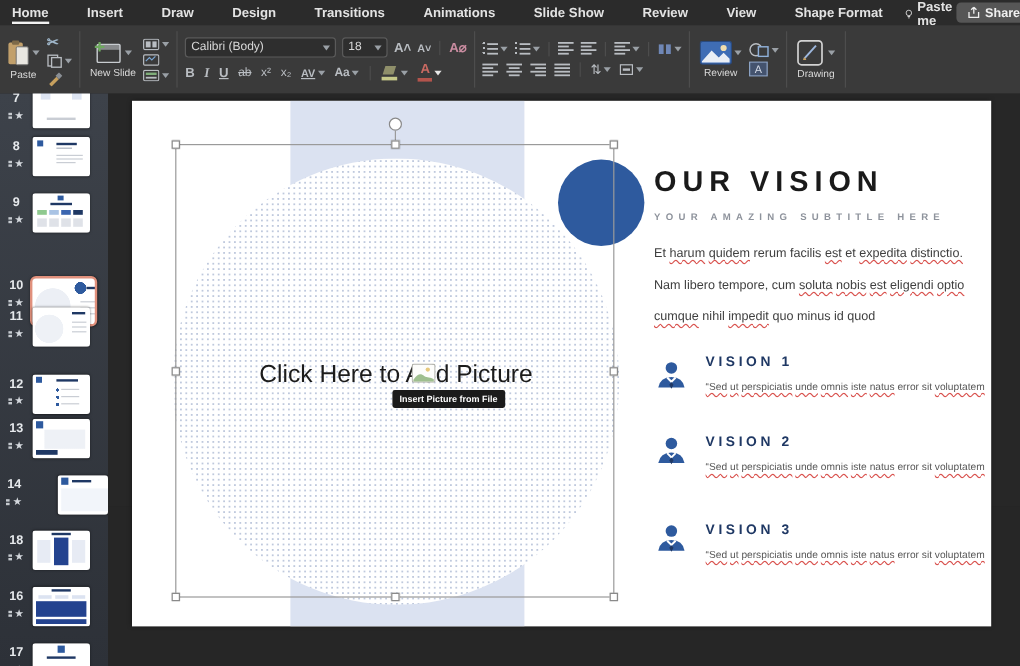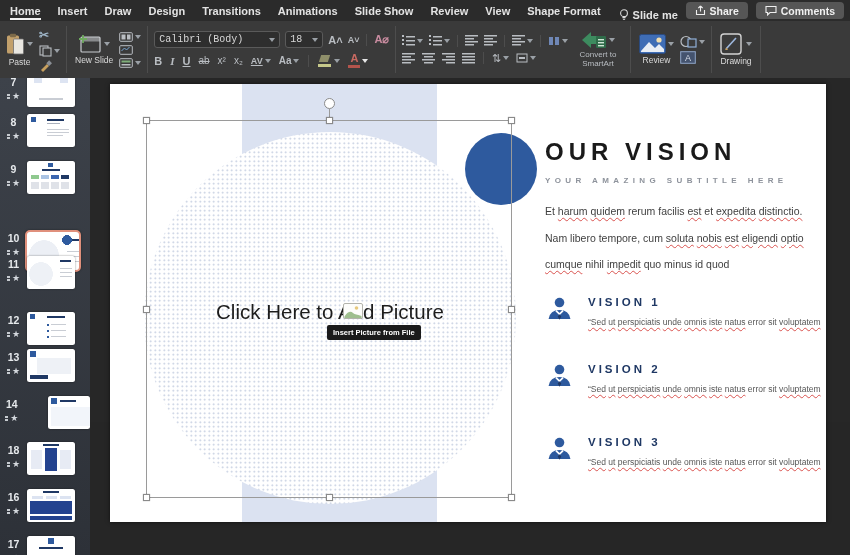--- a/index.html
+++ b/index.html
@@ -3,21 +3,21 @@
 <meta charset="utf-8">
 <style>
   * { margin:0; padding:0; box-sizing:border-box; }
   html,body { background:#1e1e1e; }
   body { font-family:"Liberation Sans", sans-serif; }
   .app { position:relative; width:850px; height:555px; overflow:hidden; background:#262626; }
 
   
   .menubar { position:absolute; left:0; top:0; width:850px; height:21px; background:#2b2b2b;
              display:flex; align-items:center; }
-  .tabs { display:flex; align-items:flex-end; gap:17px; padding-left:10px; height:100%; }
+  .tabs { display:flex; align-items:flex-start; gap:32px; padding-left:10px; height:100%; }
   .tab { color:#e3e3e3; font-size:11px; font-weight:700; height:100%; display:flex; align-items:center;
          position:relative; cursor:default; white-space:nowrap; }
   .tab.active::after { content:""; position:absolute; left:0; right:0; bottom:1px; height:2px; background:#f2f2f2; }
   .tellme { display:flex; align-items:center; gap:4px; color:#e3e3e3; font-size:11px; font-weight:700; }
   .menu-right { margin-left:auto; display:flex; align-items:center; gap:8px; padding-right:6px; }
   .topbtn { display:flex; align-items:center; gap:4px; background:#565656; border:none; border-radius:4px;
             color:#f0f0f0; font-size:10.5px; font-weight:700; padding:2px 9px; height:17px; font-family:inherit; }
 
   
   .ribbon { position:absolute; left:0; top:21px; width:850px; height:57px; background:#3a3a3a;
@@ -26,21 +26,21 @@
   .grp { display:flex; align-items:center; gap:4px; padding:2px 2px; }
   .bigbtn { display:flex; flex-direction:column; align-items:center; justify-content:center; gap:2px;
             font-size:8.5px; color:#dadada; text-align:center; line-height:1.05; padding:1px 2px; }
   .chv { width:0; height:0; border-left:3px solid transparent; border-right:3px solid transparent;
          border-top:4px solid #9aa0a6; display:inline-block; flex:0 0 auto; }
   .col2 { display:flex; flex-direction:column; justify-content:center; gap:3px; }
   .mini { display:flex; align-items:center; gap:2px; }
   .rows2 { display:flex; flex-direction:column; justify-content:center; gap:5px; }
   .rowline { display:flex; align-items:center; gap:5px; }
   .field { background:#2e2e2e; border:1px solid #5a5a5a; border-radius:3px; color:#d8d8d8;
-           font-size:10px; padding:1px 4px; display:flex; align-items:center; gap:4px; height:17px;font-family:Liberation Mono, monospace; }
+           font-size:10px; padding:1px 4px; display:flex; align-items:center; gap:4px; height:17px; }
   .glyph { font-size:11px; color:#b9bdc2; font-weight:700; }
   .gl-i { font-style:italic; font-family:"Liberation Serif", serif; }
   .gl-u { text-decoration:underline; }
   .gl-s { text-decoration:line-through; font-weight:400; font-size:10px;text-align:right; }
   .lines-ic { width:13px; height:11px; background-repeat:no-repeat;
     background-image:linear-gradient(#b9bdc2,#b9bdc2),linear-gradient(#b9bdc2,#b9bdc2),linear-gradient(#b9bdc2,#b9bdc2),linear-gradient(#b9bdc2,#b9bdc2);
     background-size:13px 1.5px,9px 1.5px,13px 1.5px,9px 1.5px;
     background-position:0 0,0 3px,0 6px,0 9px; }
   .bullets-ic { width:13px; height:11px; background-repeat:no-repeat;
     background-image:radial-gradient(circle 1px at 1px 1px,#b9bdc2 99%,transparent),radial-gradient(circle 1px at 1px 1px,#b9bdc2 99%,transparent),radial-gradient(circle 1px at 1px 1px,#b9bdc2 99%,transparent),
@@ -146,21 +146,21 @@
         <div class="tab">View</div>
         <div class="tab">Shape Format</div>
       </div>
     <div class="tabs" style="padding-left:18px;">
       <span class="tellme">
         <svg width="10" height="12" viewBox="0 0 10 12">
             <circle cx="5" cy="4.2" r="3.4" fill="none" stroke="#d8d8d8" stroke-width="1.1"></circle>
             <rect x="3.4" y="8" width="3.2" height="1.2" fill="#d8d8d8"></rect>
             <rect x="3.9" y="9.8" width="2.2" height="1" fill="#d8d8d8"></rect>
           </svg>
-        <span>Slide me</span>
+        <span>Paste me</span>
       </span>
     </div>
     <div class="menu-right">
       <button class="topbtn">
         <svg width="11" height="11" viewBox="0 0 11 11">
             <path d="M1.5 5 v4.5 h8 V5" fill="none" stroke="#efefef" stroke-width="1.1"></path>
             <path d="M5.5 6.5 V1 M5.5 1 L3.3 3.2 M5.5 1 L7.7 3.2" fill="none" stroke="#efefef" stroke-width="1.1"></path>
           </svg>
         <span>Share</span>
       </button>
@@ -329,33 +329,20 @@
             </span>
           <span class="mini">
             <svg width="12" height="10" viewBox="0 0 12 10">
                 <rect x="1" y="1" width="10" height="8" fill="none" stroke="#b9bdc2"></rect>
                 <rect x="3" y="4" width="6" height="2" fill="#b9bdc2"></rect>
               </svg>
             <span class="chv"></span>
           </span>
         </div>
       </div>
-      <div class="bigbtn" style="width:52px;">
-        <span class="mini">
-          <svg width="26" height="18" viewBox="0 0 26 18">
-              <path d="M1 9 L10 1 v4 h8 v8 h-8 v4 Z" fill="#3d8b5f"></path>
-              <rect x="15" y="5" width="10" height="12" rx="1" fill="#2f6b49"></rect>
-              <rect x="17" y="8" width="6" height="1.4" fill="#cfe6d6"></rect>
-              <rect x="17" y="11" width="6" height="1.4" fill="#cfe6d6"></rect>
-              <rect x="17" y="14" width="6" height="1.4" fill="#cfe6d6"></rect>
-            </svg>
-          <span class="chv"></span>
-        </span>
-        <span style="font-size:8px;color:#b9bdc2;">Convert to SmartArt</span>
-      </div>
     </div>
 
     <div class="sep"></div>
 
     <div class="grp">
       <div class="bigbtn">
         <span class="mini">
           <svg width="27" height="20" viewBox="0 0 27 20">
               <rect x="0.5" y="0.5" width="26" height="19" rx="2" fill="#3f6db5" stroke="#2a4a7e"></rect>
               <circle cx="20" cy="6" r="2.6" fill="#f0ddae"></circle>
@@ -487,21 +474,21 @@
       <div class="bluecircle"></div>
 
       <div class="titleblock">
         <div class="slide-title">OUR VISION</div>
         <div class="slide-subtitle">YOUR AMAZING SUBTITLE HERE</div>
       </div>
 
       <div class="bodytext">Et <span class="sp">harum</span> <span class="sp">quidem</span> rerum facilis <span class="sp">est</span> et <span class="sp">expedita</span> <span class="sp">distinctio.</span> Nam libero tempore, cum <span class="sp">soluta</span> <span class="sp">nobis</span> <span class="sp">est</span> <span class="sp">eligendi</span> <span class="sp">optio</span> <span class="sp">cumque</span> nihil <span class="sp">impedit</span> quo minus id quod</div>
 
       <div class="visions" id="visions">
-          <div class="vitem" style="top: 212px;">
+          <div class="vitem" style="top: 212px; align-items: center;">
             <svg class="vicon" viewBox="0 0 24 24">
               <circle cx="12" cy="6.3" r="4.6" fill="#2e5a9e"></circle>
               <path d="M1.5 22 q1.5-8.5 10.5-8.5 q9 0 10.5 8.5 z" fill="#2e5a9e"></path>
               <path d="M8.6 14 l3.4 3.4 3.4-3.4" stroke="#ffffff" stroke-width="1.6" fill="none"></path>
               <path d="M12 17.6 l1.7 2.1 -1.7 3.2 -1.7 -3.2 z" fill="#1f3864"></path>
             </svg>
             <div>
               <div class="vhead">VISION 1</div>
               <div class="vtext"><span class="sp">“Sed</span> <span class="sp">ut</span> <span class="sp">perspiciatis</span> <span class="sp">unde</span> <span class="sp">omnis</span> <span class="sp">iste</span> <span class="sp">natus</span> error sit <span class="sp">voluptatem</span></div>
             </div>

